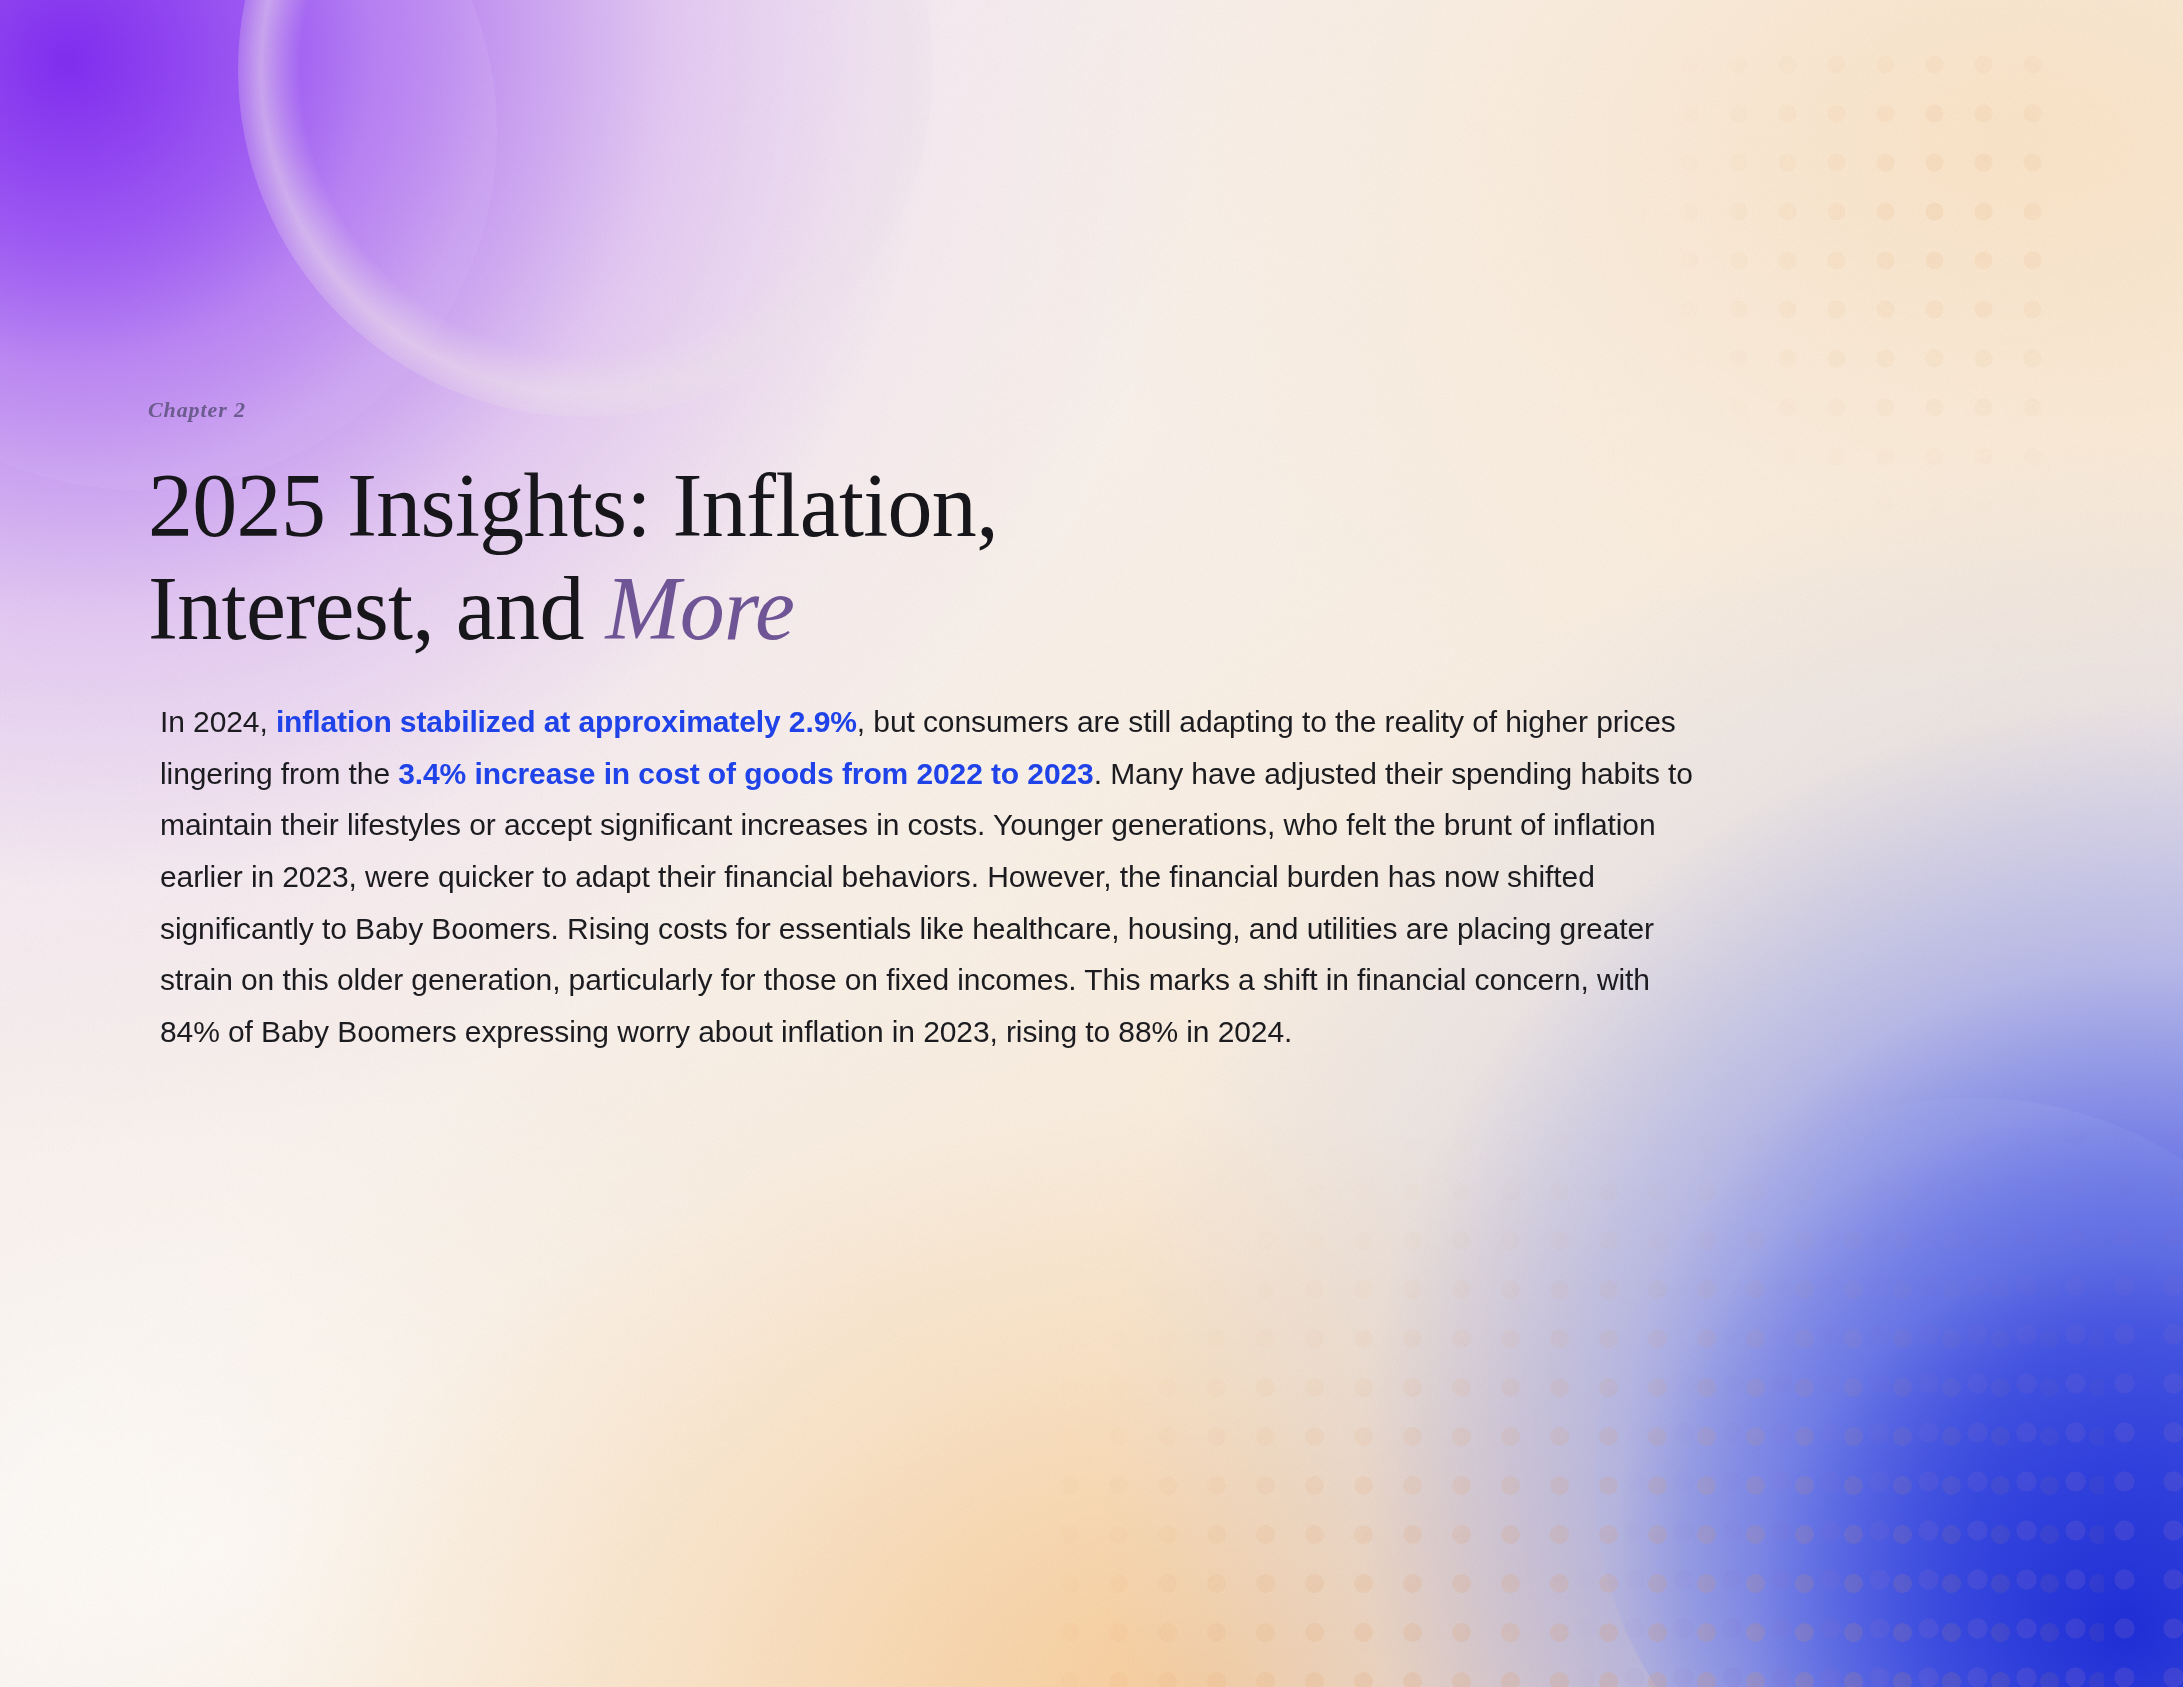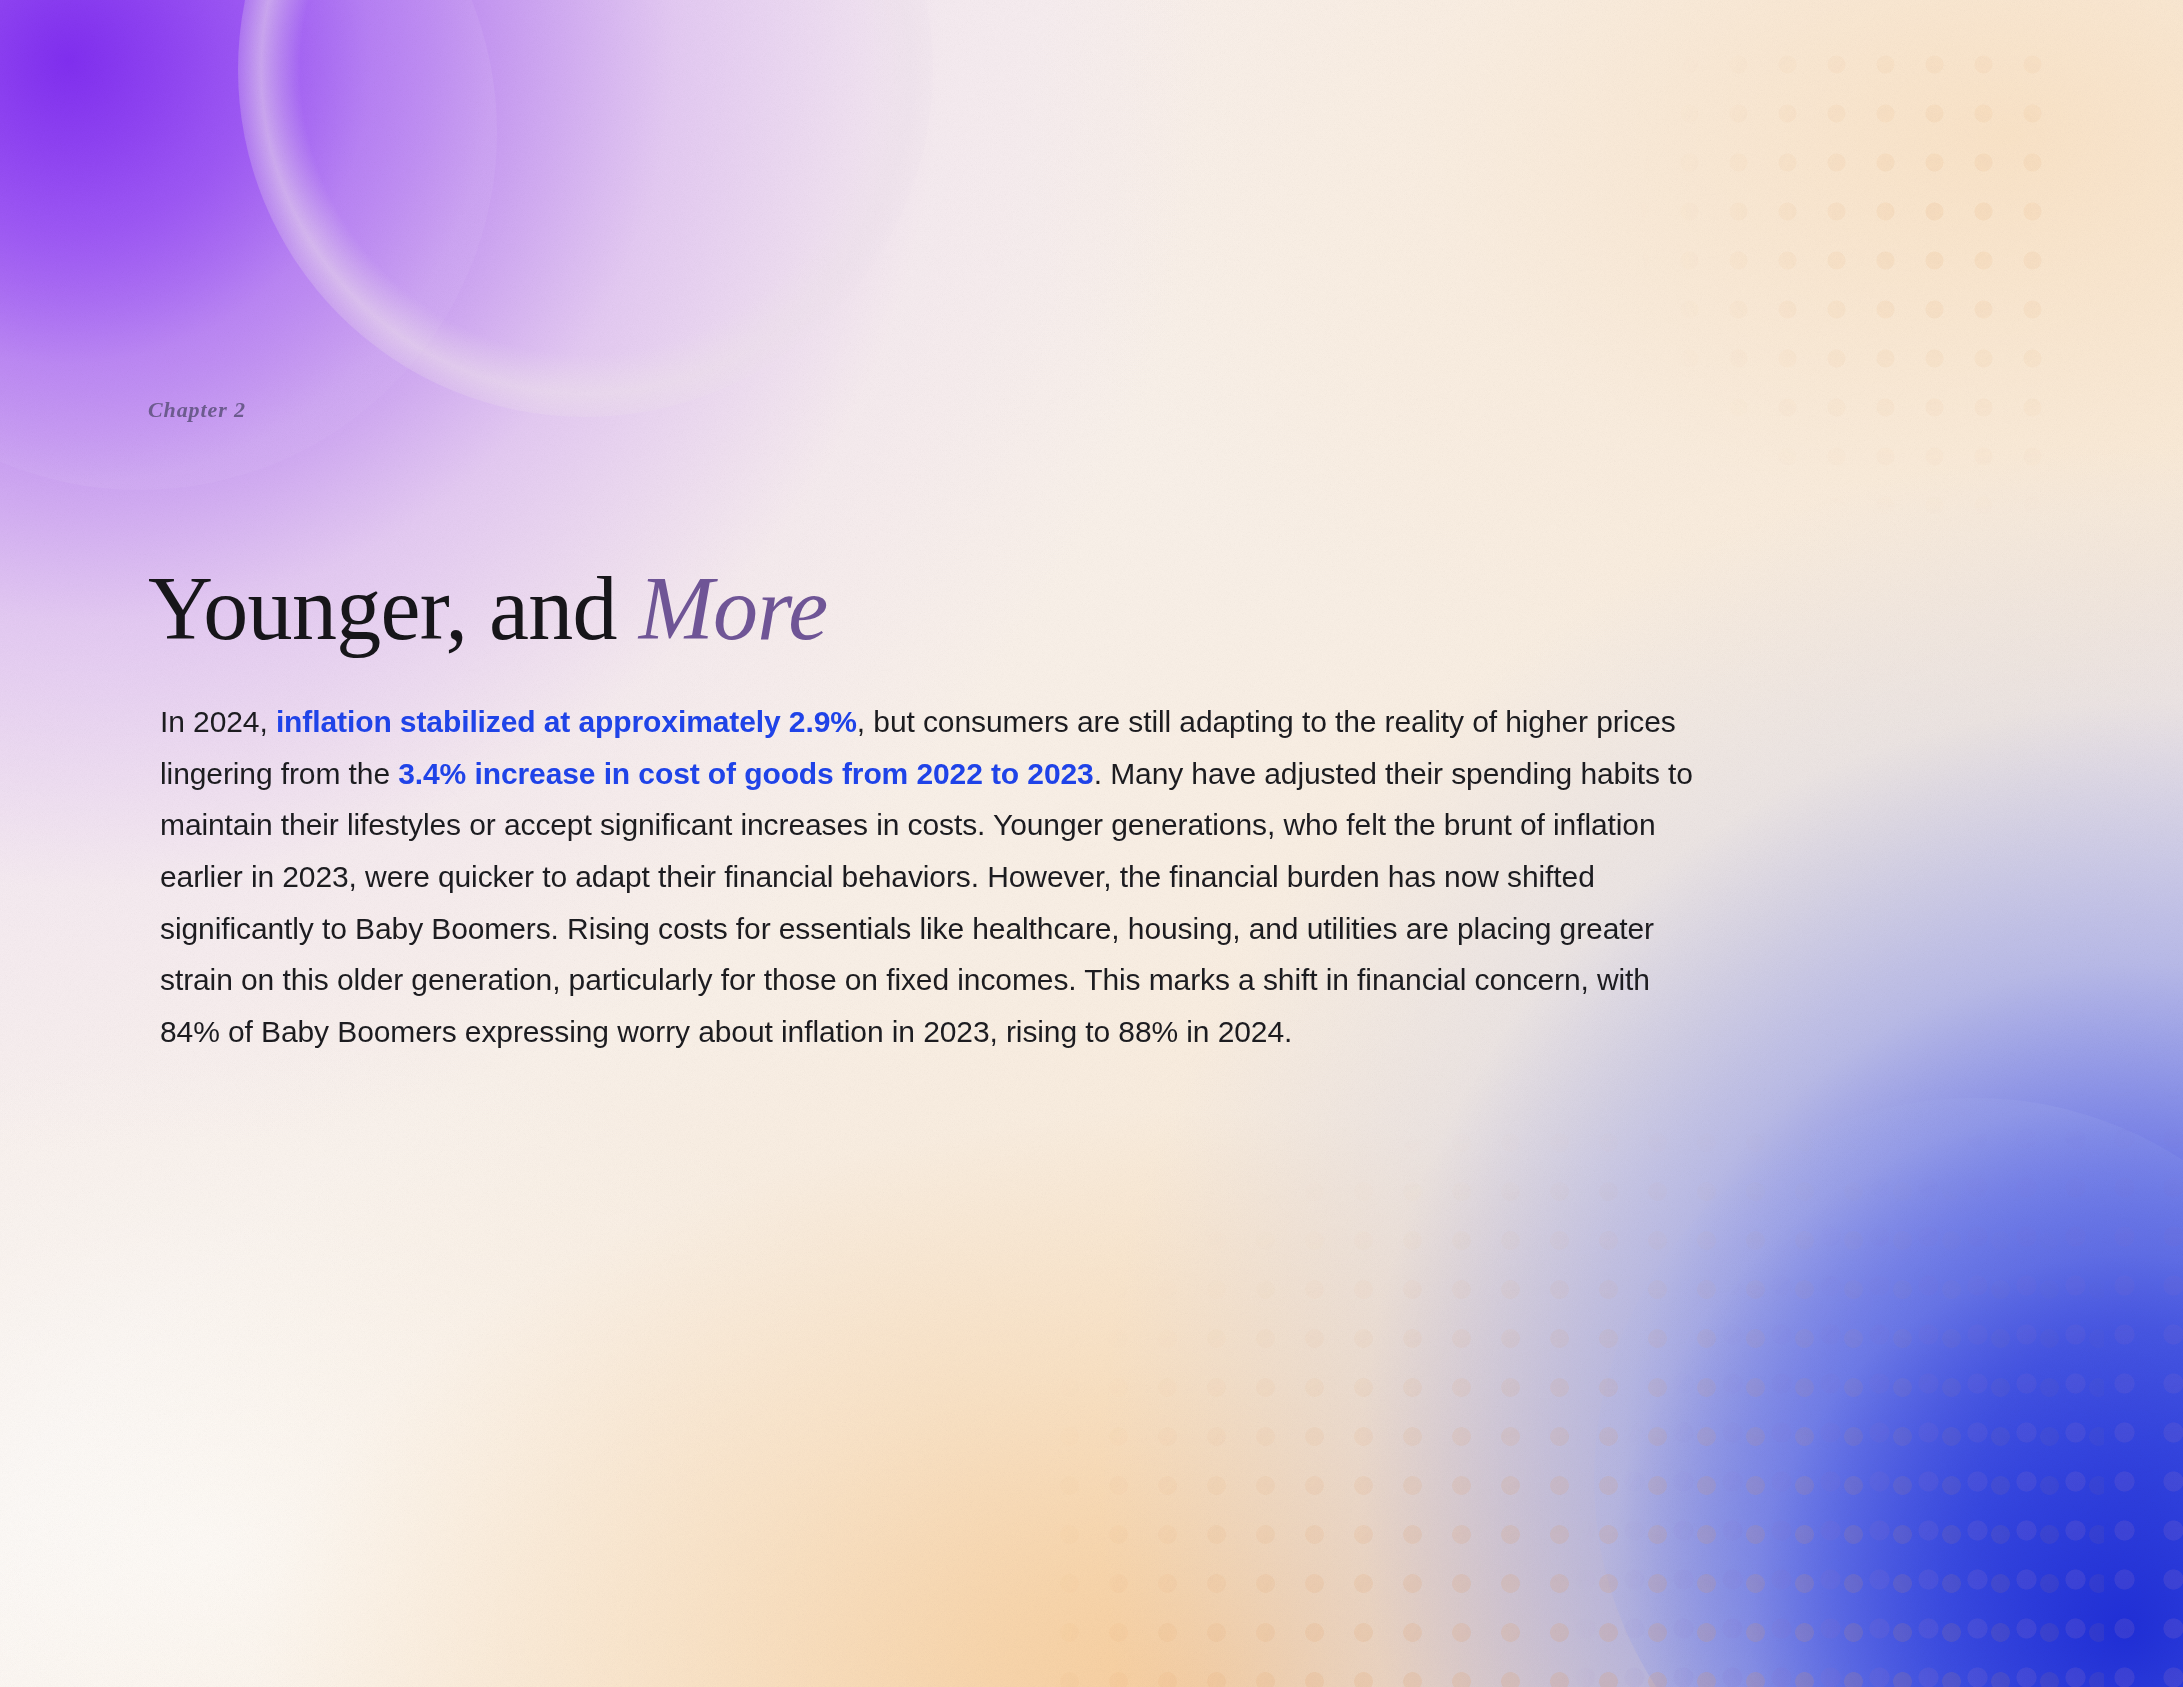--- a/index.html
+++ b/index.html
@@ -181,22 +181,22 @@
       </feComponentTransfer>
     </filter>
     <rect width="3300" height="2550" filter="url(#noiseFilter)" opacity="0.55"></rect>
   </svg>
 
   <div class="content">
 
     <p class="chapter-label">Chapter 2</p>
 
     <h1 class="headline">
-      <br>
-      <span>Younger, and </span><span class="accent">More</span>
+      <span>2025 Insights: Inflation,</span><br>
+      <span>Interest, and </span><span class="accent">More</span>
     </h1>
 
     <p class="body-copy">
       <span>In 2024, </span><span class="hl">inflation stabilized at approximately 2.9%</span><span>, but consumers are still adapting to the reality of higher prices lingering from the </span><span class="hl">3.4% increase in cost of goods from 2022 to 2023</span><span>. Many have adjusted their spending habits to maintain their lifestyles or accept significant increases in costs. Younger generations, who felt the brunt of inflation earlier in 2023, were quicker to adapt their financial behaviors. However, the financial burden has now shifted significantly to Baby Boomers. Rising costs for essentials like healthcare, housing, and utilities are placing greater strain on this older generation, particularly for those on fixed incomes. This marks a shift in financial concern, with 84% of Baby Boomers expressing worry about inflation in 2023, rising to 88% in 2024.</span>
     </p>
 
   </div>
 </div>
 
 

